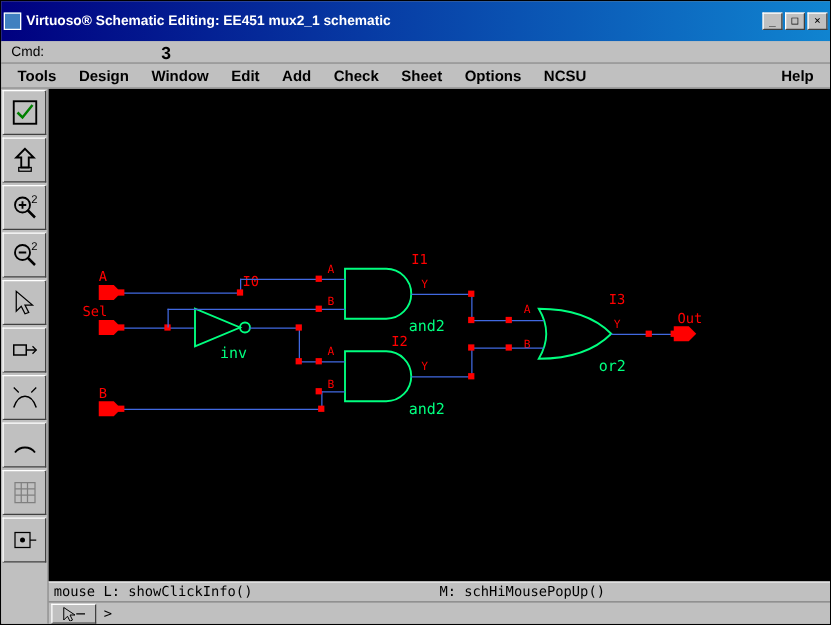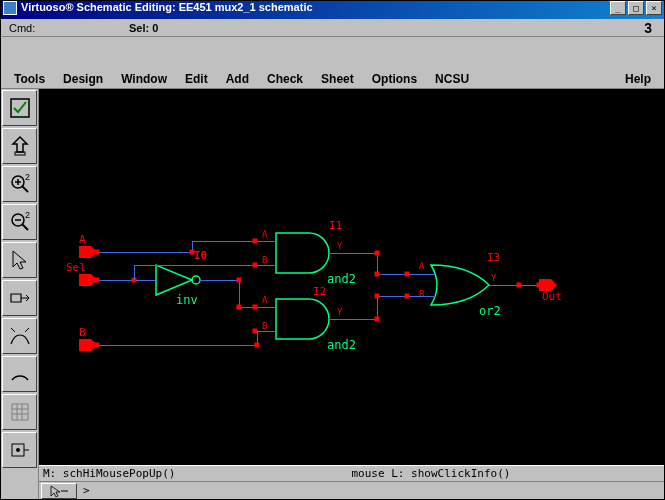--- a/index.html
+++ b/index.html
@@ -1,30 +1,30 @@
 <!DOCTYPE html>
 <html><head>
 <meta charset="utf-8">
 <style>
 * { margin: 0; padding: 0; box-sizing: border-box; }
 body { font-family: "Helvetica", Arial, sans-serif; font-size: 12px; background: #c0c0c0; width: 665px; height: 500px; overflow: hidden; }
 
 .window { width: 665px; height: 500px; display: flex; flex-direction: column; border: 1px solid #000; }
 
-.title-bar { background: linear-gradient(to right, #000080, #1084d0); color: #fff; display: flex; height: 18px; padding: 0 2px; font-size: 11px; }
+.title-bar { background: linear-gradient(to right, #000080, #1084d0); color: #fff; display: flex; align-items: center; height: 32px; padding: 0 2px; font-size: 11px; }
 .title-bar .appicon { width: 14px; height: 14px; background: #4080c0; margin-right: 4px; border: 1px solid #fff; }
 .title-bar .title { flex: 1; font-weight: bold; }
 .title-bar .winbtn { width: 16px; height: 14px; background: #c0c0c0; border: 1px solid #fff; border-right-color: #404040; border-bottom-color: #404040; margin-left: 2px; display: flex; align-items: center; justify-content: center; font-size: 9px; color: #000; font-family: monospace; }
 
 .cmd-bar { background: #c0c0c0; border-bottom: 1px solid #808080; display: flex; padding: 2px 8px; font-size: 11px; height: 18px; align-items: center; }
 .cmd-bar .cmdlabel { font-weight: normal; width: 120px; }
 .cmd-bar .sellabel { font-weight: bold; flex: 1; }
 .cmd-bar .num { font-weight: bold; font-size: 14px; margin-right: 4px; }
 
-.menu-bar { background: #c0c0c0; border-bottom: 1px solid #808080; display: flex; padding: 2px 4px; font-size: 12px; height: 20px; align-items: center; margin-top: 32px; }
+.menu-bar { background: #c0c0c0; border-bottom: 1px solid #808080; display: flex; padding: 2px 4px; font-size: 12px; height: 20px; align-items: center; }
 .menu-bar .mitem { padding: 1px 9px; font-weight: bold; cursor: default; }
 .menu-bar .spacer { flex: 1; }
 
 .main-area { flex: 1; display: flex; background: #c0c0c0; overflow: hidden; }
 
 .toolbar { width: 38px; background: #c0c0c0; border-right: 1px solid #808080; display: flex; flex-direction: column; }
 .tbtn { height: 36px; border: 1px solid #fff; border-right-color: #404040; border-bottom-color: #404040; margin: 1px; display: flex; align-items: center; justify-content: center; font-size: 16px; cursor: default; background: #c0c0c0; }
 .tbtn svg { width: 24px; height: 24px; }
 
 .canvas-wrap { flex: 1; display: flex; flex-direction: column; }
@@ -63,21 +63,20 @@
   <div class="title-bar">
     <div class="appicon"></div>
     <div class="title">Virtuoso® Schematic Editing: EE451 mux2_1 schematic</div>
     <div class="winbtn">_</div>
     <div class="winbtn">□</div>
     <div class="winbtn">×</div>
   </div>
 
   <div class="cmd-bar">
     <div class="cmdlabel">Cmd:</div>
-    <div class="sellabel">Sel: 0</div>
     <div class="num">3</div>
   </div>
 
   <div class="menu-bar">
     <div class="mitem">Tools</div>
     <div class="mitem">Design</div>
     <div class="mitem">Window</div>
     <div class="mitem">Edit</div>
     <div class="mitem">Add</div>
     <div class="mitem">Check</div>
@@ -179,21 +178,21 @@
             </svg>
         </div>
         <div class="lbl" style="left:40px; top:237px;">B</div>
 
         <div class="gate" style="left:115px; top:174px;">
           <svg width="50" height="34">
               <path d="M2 2 L2 32 L38 17 Z" fill="none" stroke="#00ff7f" stroke-width="1.5"></path>
               <circle cx="42" cy="17" r="4" fill="none" stroke="#00ff7f" stroke-width="1.5"></circle>
             </svg>
         </div>
-        <div class="lbl" style="left:155px; top:160px;font-weight:bold;">I0</div>
+        <div class="lbl" style="left:155px; top:148px;">I0</div>
         <div class="lblg" style="left:137px; top:204px;">inv</div>
 
         <div class="gate" style="left:235px; top:142px;">
           <svg width="70" height="44">
               <path d="M2 2 H35 A20 20 0 0 1 35 42 H2 Z" fill="none" stroke="#00ff7f" stroke-width="1.5"></path>
             </svg>
         </div>
         <div class="lbl" style="left:290px; top:130px;">I1</div>
         <div class="lblg" style="left:288px; top:183px;">and2</div>
         <div class="lbl" style="left:223px; top:140px; font-size:9px;">A</div>
@@ -220,21 +219,21 @@
         <div class="lblg" style="left:440px; top:215px;text-align:center;">or2</div>
         <div class="lbl" style="left:380px; top:172px; font-size:9px;">A</div>
         <div class="lbl" style="left:380px; top:200px; font-size:9px;">B</div>
         <div class="lbl" style="left:452px; top:184px; font-size:9px;">Y</div>
 
         <div class="pin" style="left:500px; top:190px;">
           <svg width="20" height="12">
               <polygon points="0,0 12,0 18,6 12,12 0,12" fill="#ff0000"></polygon>
             </svg>
         </div>
-        <div class="lbl" style="left:503px; top:177px;margin-top:24px;">Out</div>
+        <div class="lbl" style="left:503px; top:177px;">Out</div>
 
         <div class="wire" style="left:58px; top:163px; width:95px;"></div>
         <div class="wirev" style="left:153px; top:152px; height:12px;"></div>
         <div class="wire" style="left:153px; top:152px; width:84px;"></div>
         <div class="node" style="left:58px; top:163px;"></div>
         <div class="node" style="left:153px; top:163px;"></div>
         <div class="node" style="left:216px; top:152px;"></div>
 
         <div class="wire" style="left:58px; top:191px; width:58px;"></div>
         <div class="node" style="left:58px; top:191px;"></div>
@@ -271,22 +270,22 @@
         <div class="node" style="left:338px; top:207px;"></div>
         <div class="node" style="left:368px; top:207px;"></div>
 
         <div class="wire" style="left:450px; top:196px; width:50px;"></div>
         <div class="node" style="left:480px; top:196px;"></div>
         <div class="node" style="left:500px; top:196px;"></div>
 
       </div>
 
       <div class="status-bar">
+        <span class="seg">mouse L: showClickInfo()</span>
         <span class="seg">M: schHiMousePopUp()</span>
-        <span class="seg">mouse L: showClickInfo()</span>
       </div>
 
       <div class="prompt-bar">
         <div class="picon">
           <svg width="20" height="12">
               <path d="M2 1l0 10 3-3 2 4 2-1-2-4 4 0z" fill="none" stroke="#000" stroke-width="0.8"></path>
               <path d="M12 6h7" stroke="#000"></path>
             </svg>
         </div>
         <span class="ptext">&gt; </span>

